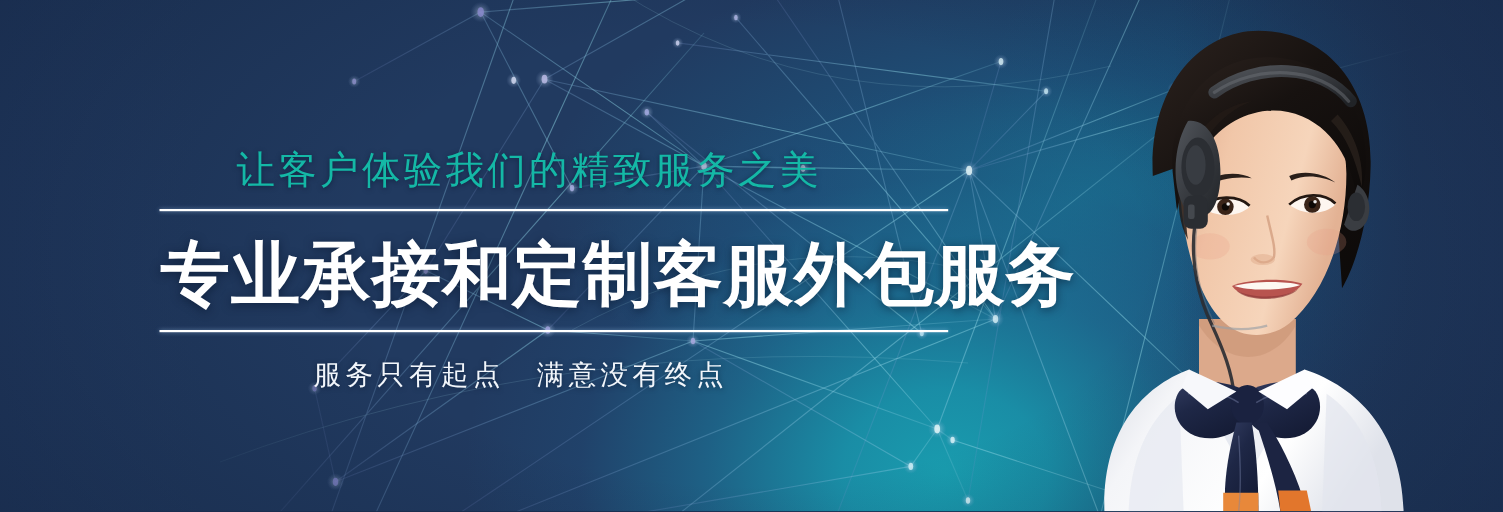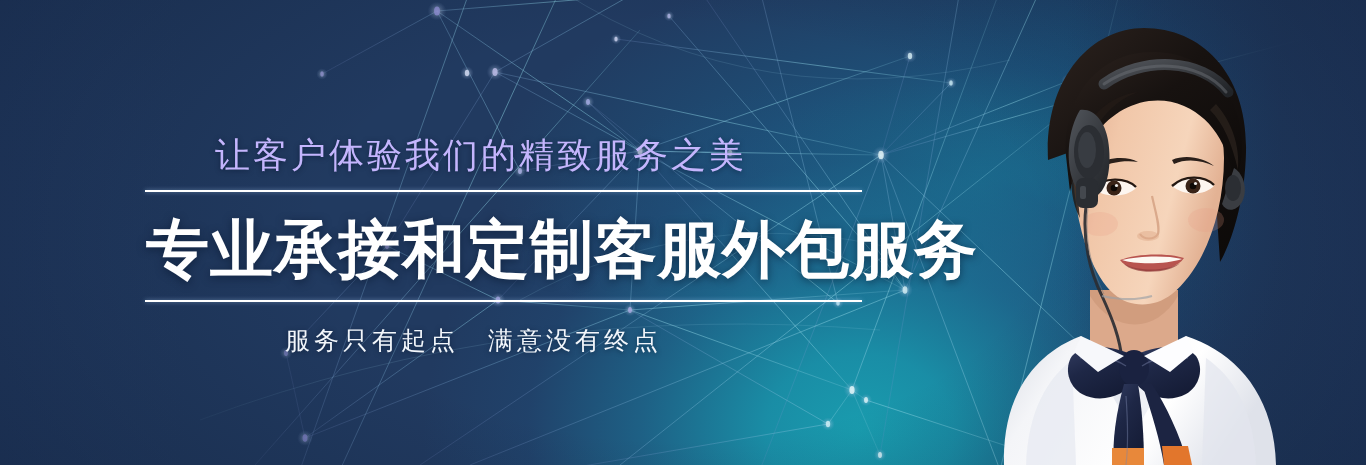--- a/index.html
+++ b/index.html
@@ -53,41 +53,41 @@
 
   
   .copy{
     position:absolute; left:0; top:0;
     width:900px; height:465px;
   }
   .tagline{
     position:absolute; left:215px; top:131px;
     font-size:35px; line-height:48px;
     letter-spacing:3px;
-    color:#c4b5fd;
+    color:#14b8a6;
     font-weight:400;
     font-family:"DejaVu Serif", serif;
     text-shadow:0 1px 5px rgba(6,18,40,0.55);
     white-space:nowrap;
   }
   .rule{
     position:absolute; left:145px; width:717px; height:2px;
     background:#ffffff;
     box-shadow:0 0 4px rgba(180,215,255,0.5);
   }
   .rule.top{ top:190px; }
   .rule.bottom{ top:300px; }
 
   .headline{
     position:absolute; left:146px; top:215px;
     font-size:63px; line-height:70px;
     letter-spacing:1px;
     font-weight:700;
     color:#ffffff;
-    font-family:Liberation Serif, serif;
+    font-family:Liberation Sans, sans-serif;
     text-shadow:0 2px 9px rgba(6,18,40,0.55);
     white-space:nowrap;
   }
   .subtitle{
     position:absolute; left:285px; top:319px;
     font-size:25px; line-height:44px;
     letter-spacing:4px;
     color:#f2f6fb;
     font-weight:400;
     font-family:"DejaVu Serif", serif;

